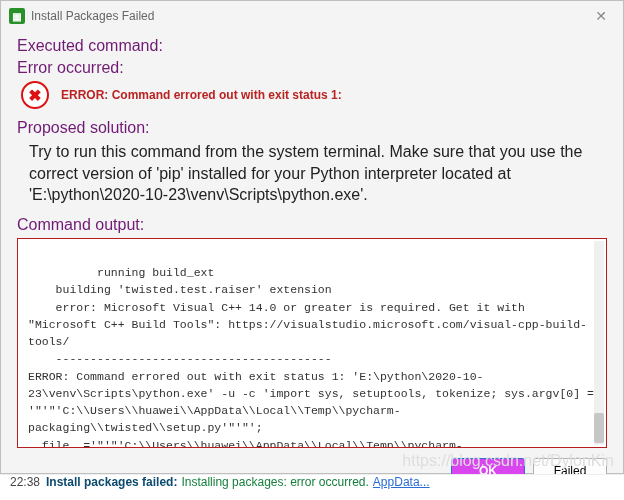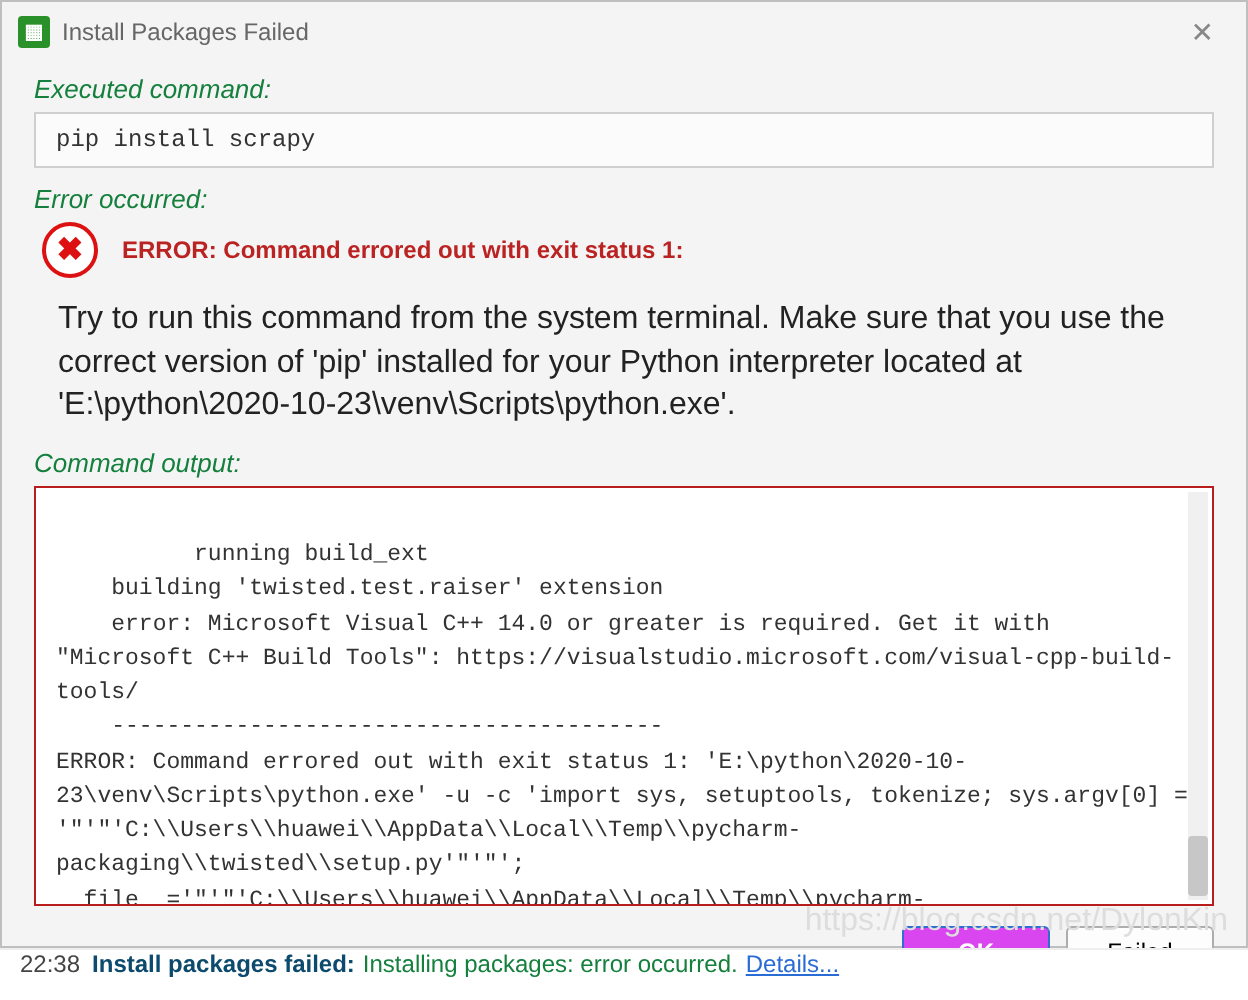--- a/index.html
+++ b/index.html
@@ -18,21 +18,21 @@
     height: 30px; display: flex; align-items: center; padding: 0 8px;
     color: #666; font-size: 12px;
   }
   .titlebar .app-icon {
     width: 16px; height: 16px; margin-right: 6px;
     display: inline-flex; align-items: center; justify-content: center;
     background: #2a902a; color: #fff; font-weight: bold; font-size: 10px; border-radius: 2px;
   }
   .titlebar .close { margin-left: auto; color: #888; font-size: 14px; cursor: default; padding: 4px 8px; }
   .content { padding: 4px 16px 0 16px; }
-  .section-label { font-size: 13px; color: #15803d; margin: 2px 0 4px 0; font-style: italic; }
+  .section-label { font-size: 16px; color: #701a75; margin: 2px 0 4px 0; }
   .cmdbox {
     border: 1px solid #cfcfcf; background: #fbfbfb; padding: 6px 10px;
     font-family: Consolas, "Courier New", monospace; font-size: 12px; color: #333;
     margin-bottom: 8px;
   }
   .error-row { display: flex; align-items: center; margin: 4px 0 10px 0; }
   .err-icon {
     width: 28px; height: 28px; border-radius: 50%; background: #fff;
     border: 2px solid #d11; display: flex; align-items: center; justify-content: center;
     margin: 0 12px 0 4px;
@@ -76,30 +76,30 @@
 
 <div class="dialog">
   <div class="titlebar">
     <span class="app-icon">▦</span>
     <span>Install Packages Failed</span>
     <span class="close">✕</span>
   </div>
 
   <div class="content">
     <div class="section-label">Executed command:</div>
-    <div class="cmdbox">pip install scrapy</div>
 
     <div class="section-label">Error occurred:</div>
     <div class="error-row">
       <div class="err-icon">
           <span>✖</span>
         </div>
       <div class="err-text">ERROR: Command errored out with exit status 1:</div>
     </div>
 
+    <div class="section-label">Proposed solution:</div>
     <div class="solution">Try to run this command from the system terminal. Make sure that you use the correct version of 'pip' installed for your Python interpreter located at 'E:\python\2020-10-23\venv\Scripts\python.exe'.</div>
 
     <div class="section-label">Command output:</div>
     <div class="output">
       <span>    running build_ext
     building 'twisted.test.raiser' extension
     error: Microsoft Visual C++ 14.0 or greater is required. Get it with "Microsoft C++ Build Tools": https://visualstudio.microsoft.com/visual-cpp-build-tools/
     ----------------------------------------
 ERROR: Command errored out with exit status 1: 'E:\python\2020-10-23\venv\Scripts\python.exe' -u -c 'import sys, setuptools, tokenize; sys.argv[0] = '"'"'C:\\Users\\huawei\\AppData\\Local\\Temp\\pycharm-packaging\\twisted\\setup.py'"'"'; __file__='"'"'C:\\Users\\huawei\\AppData\\Local\\Temp\\pycharm-packaging\\twisted\\setup.py'"'"';f=getattr(tokenize, '"'"'open'"'"', open)(__file__);code=f.read().replace('"'"'\r\n'"'"', '"'"'\n'"'"');f.close();exec(compile(code, __file__, '"'"'exec'"'"'))' install --record 'C:\Users\huawei\AppData\Local\Temp\pip-record-5r65rkhg\install-record.txt' --single-version-externally-managed --compile --install-headers 'E:\python\2020-10-23\venv\include\site\python3.9\Twisted' Check the logs for full command output.</span>
       <div class="scrollbar"></div>
@@ -110,16 +110,16 @@
   <div class="buttons">
     <button class="btn btn-primary">OK</button>
     <button class="btn">Failed</button>
   </div>
 </div>
 
 <div class="statusbar">
   <span class="status-time">22:38</span>
   <span class="status-title">Install packages failed:</span>
   <span class="status-text">Installing packages: error occurred.</span>
-  <span class="status-link">Details...</span>
+  <span class="status-link">AppData...</span>
 </div>
 
 <div class="watermark">https://blog.csdn.net/DylonKin</div>
 
 </body></html>

